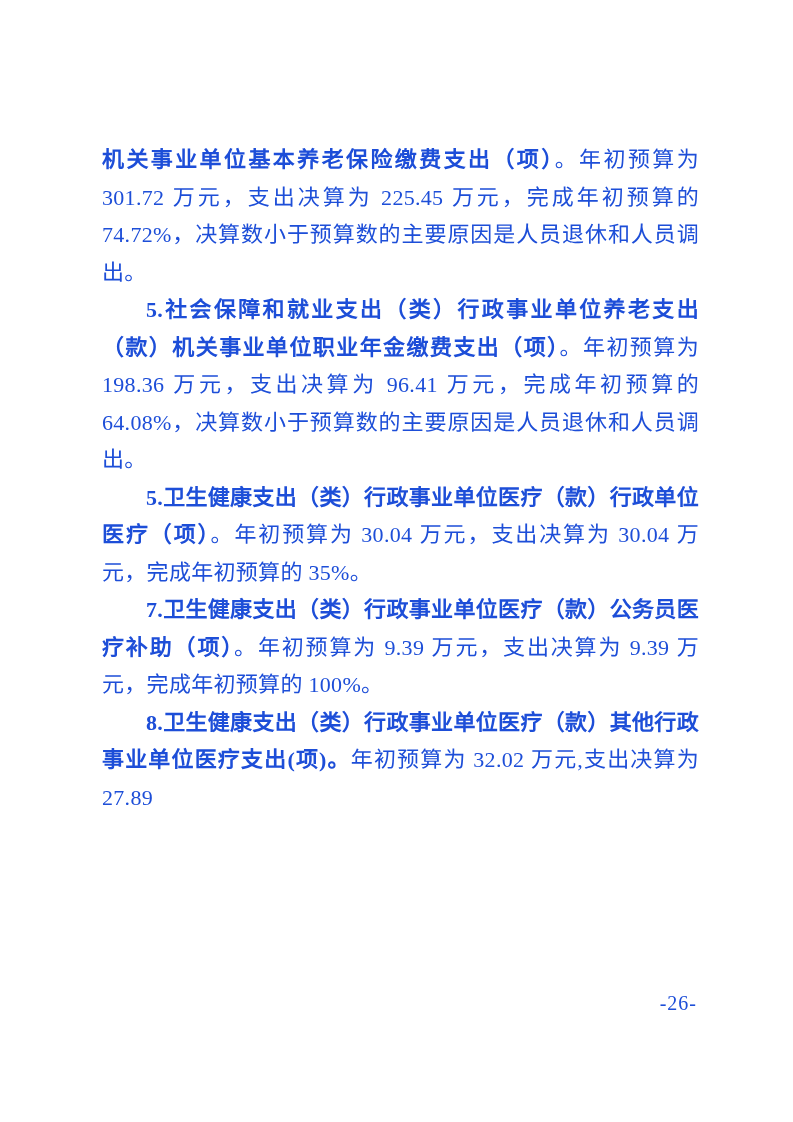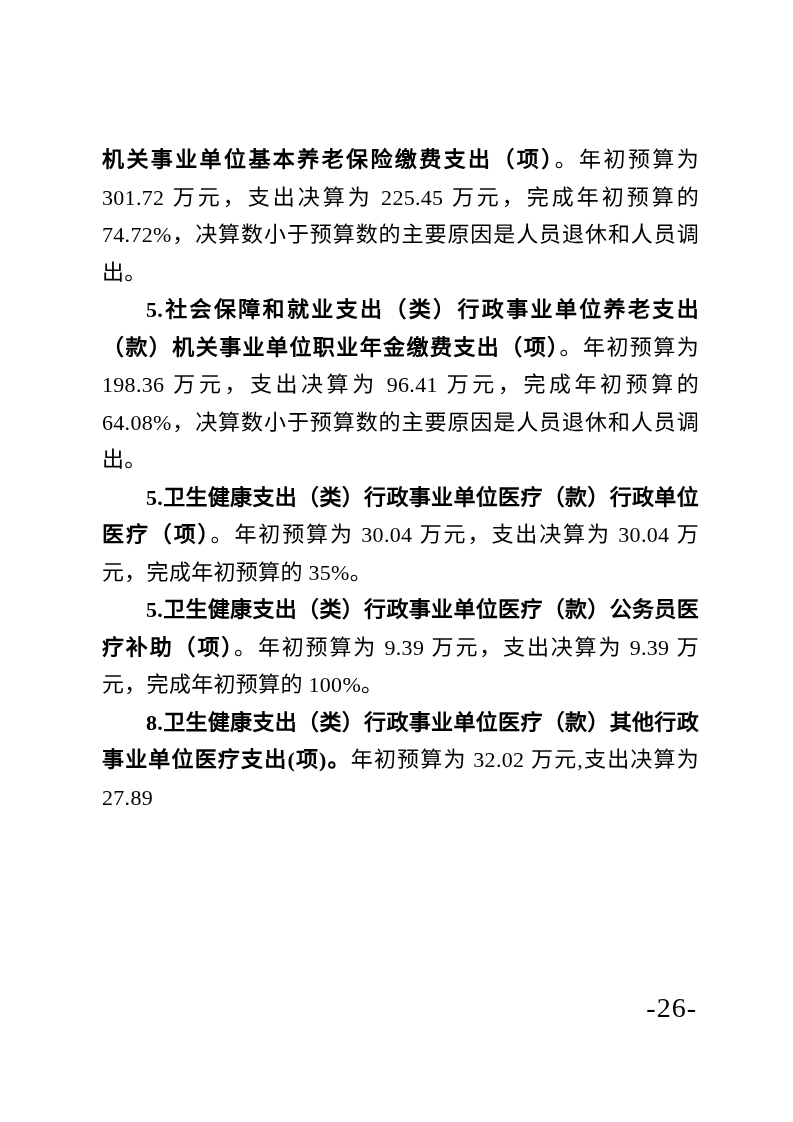--- a/index.html
+++ b/index.html
@@ -8,21 +8,21 @@
     background: #e8e8e8;
     font-family: "Liberation Serif", "DejaVu Serif", serif;
   }
   .sheet {
     position: relative;
     width: 793px;
     height: 1122px;
     margin: 0 auto;
     background: #ffffff;
     overflow: hidden;
-    color: #000000;
+    color: #1d4ed8;
   }
   .text-block {
     position: absolute;
     left: 102px;
     top: 141px;
     width: 597px;
     font-size: 22px;
     line-height: 37.5px;
     text-align: justify;
     text-justify: inter-ideograph;
@@ -37,21 +37,21 @@
   }
   .bold-run {
     font-weight: 700;
   }
   .page-number {
     position: absolute;
     top: 992px;
     left: 560px;
     width: 137px;
     text-align: right;
-    font-size: 28px;
+    font-size: 20px;
     letter-spacing: 1px;
   }
 </style>
 </head>
 <body>
 
 <div class="sheet">
 
   <div class="text-block">
 
@@ -63,21 +63,21 @@
       <span class="bold-run">5.社会保障和就业支出（类）行政事业单位养老支出（款）机关事业单位职业年金缴费支出（项）</span><span>。年初预算为 198.36 万元，支出决算为 96.41 万元，完成年初预算的 64.08%，决算数小于预算数的主要原因是人员退休和人员调出。</span>
     </p>
 
 
     <p class="indent">
       <span class="bold-run">5.卫生健康支出（类）行政事业单位医疗（款）行政单位医疗（项）</span><span>。年初预算为 30.04 万元，支出决算为 30.04 万元，完成年初预算的 35%。</span>
     </p>
 
 
     <p class="indent">
-      <span class="bold-run">5.卫生健康支出（类）行政事业单位医疗（款）公务员医疗补助（项）</span><span>。年初预算为 9.39 万元，支出决算为 9.39 万元，完成年初预算的 100%。</span>
+      <span class="bold-run">7.卫生健康支出（类）行政事业单位医疗（款）公务员医疗补助（项）</span><span>。年初预算为 9.39 万元，支出决算为 9.39 万元，完成年初预算的 100%。</span>
     </p>
 
     <p class="indent">
       <span class="bold-run">8.卫生健康支出（类）行政事业单位医疗（款）其他行政事业单位医疗支出(项)。</span><span>年初预算为 32.02 万元,支出决算为 27.89</span>
     </p>
 
   </div>
 
   <div class="page-number">-26-</div>
 

